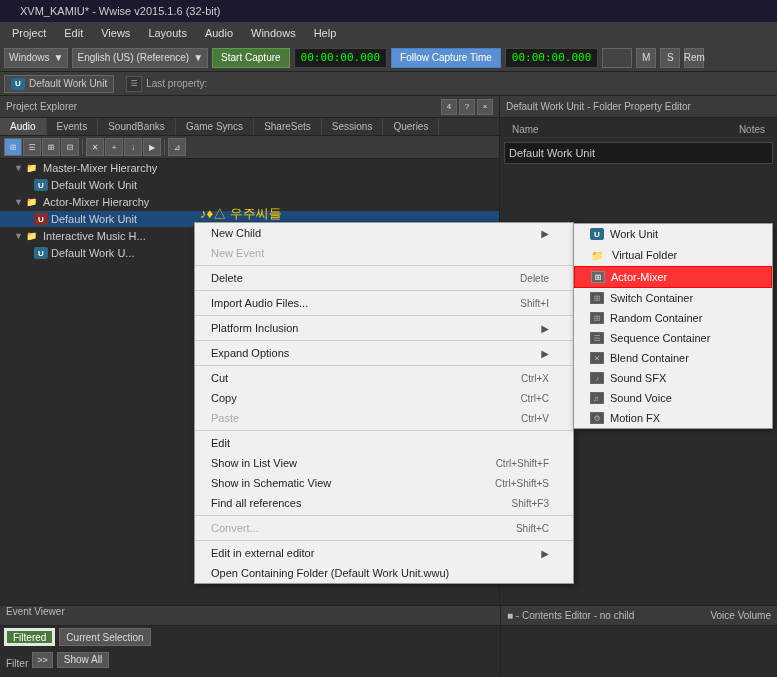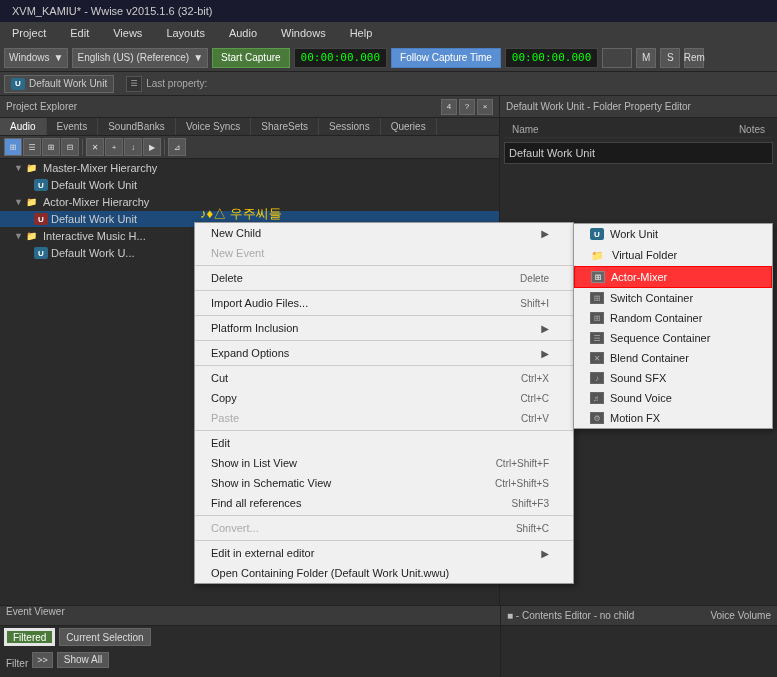--- a/index.html
+++ b/index.html
@@ -13,32 +13,32 @@
       position: relative;
     }
 
     
     .title-bar {
       background: #1a1a2e;
       color: #ccc;
       height: 22px;
       display: flex;
       align-items: center;
-      padding: 0 12px;
+      padding: 0 20px;
       font-size: 11px;
     }
 
     
     .menu-bar {
       background: #3c3c3c;
       height: 22px;
       display: flex;
       align-items: center;
       padding: 0 4px;
-      gap: 8px;
+      gap: 2px;
     }
     .menu-item {
       color: #ddd;
       padding: 2px 8px;
       cursor: pointer;
       font-size: 11px;
     }
 
     
     .toolbar {
@@ -523,21 +523,21 @@
         <div class="panel-icon">4</div>
         <div class="panel-icon">?</div>
         <div class="panel-icon">×</div>
       </div>
     </div>
 
     <div class="tabs">
       <div class="tab active">Audio</div>
       <div class="tab">Events</div>
       <div class="tab">SoundBanks</div>
-      <div class="tab">Voice Syncs</div>
+      <div class="tab">Game Syncs</div>
       <div class="tab">ShareSets</div>
       <div class="tab">Sessions</div>
       <div class="tab">Queries</div>
     </div>
 
     <div class="icon-row">
       <div class="icon-btn active">⊞</div>
       <div class="icon-btn">☰</div>
       <div class="icon-btn">⊞</div>
       <div class="icon-btn">⊟</div>

